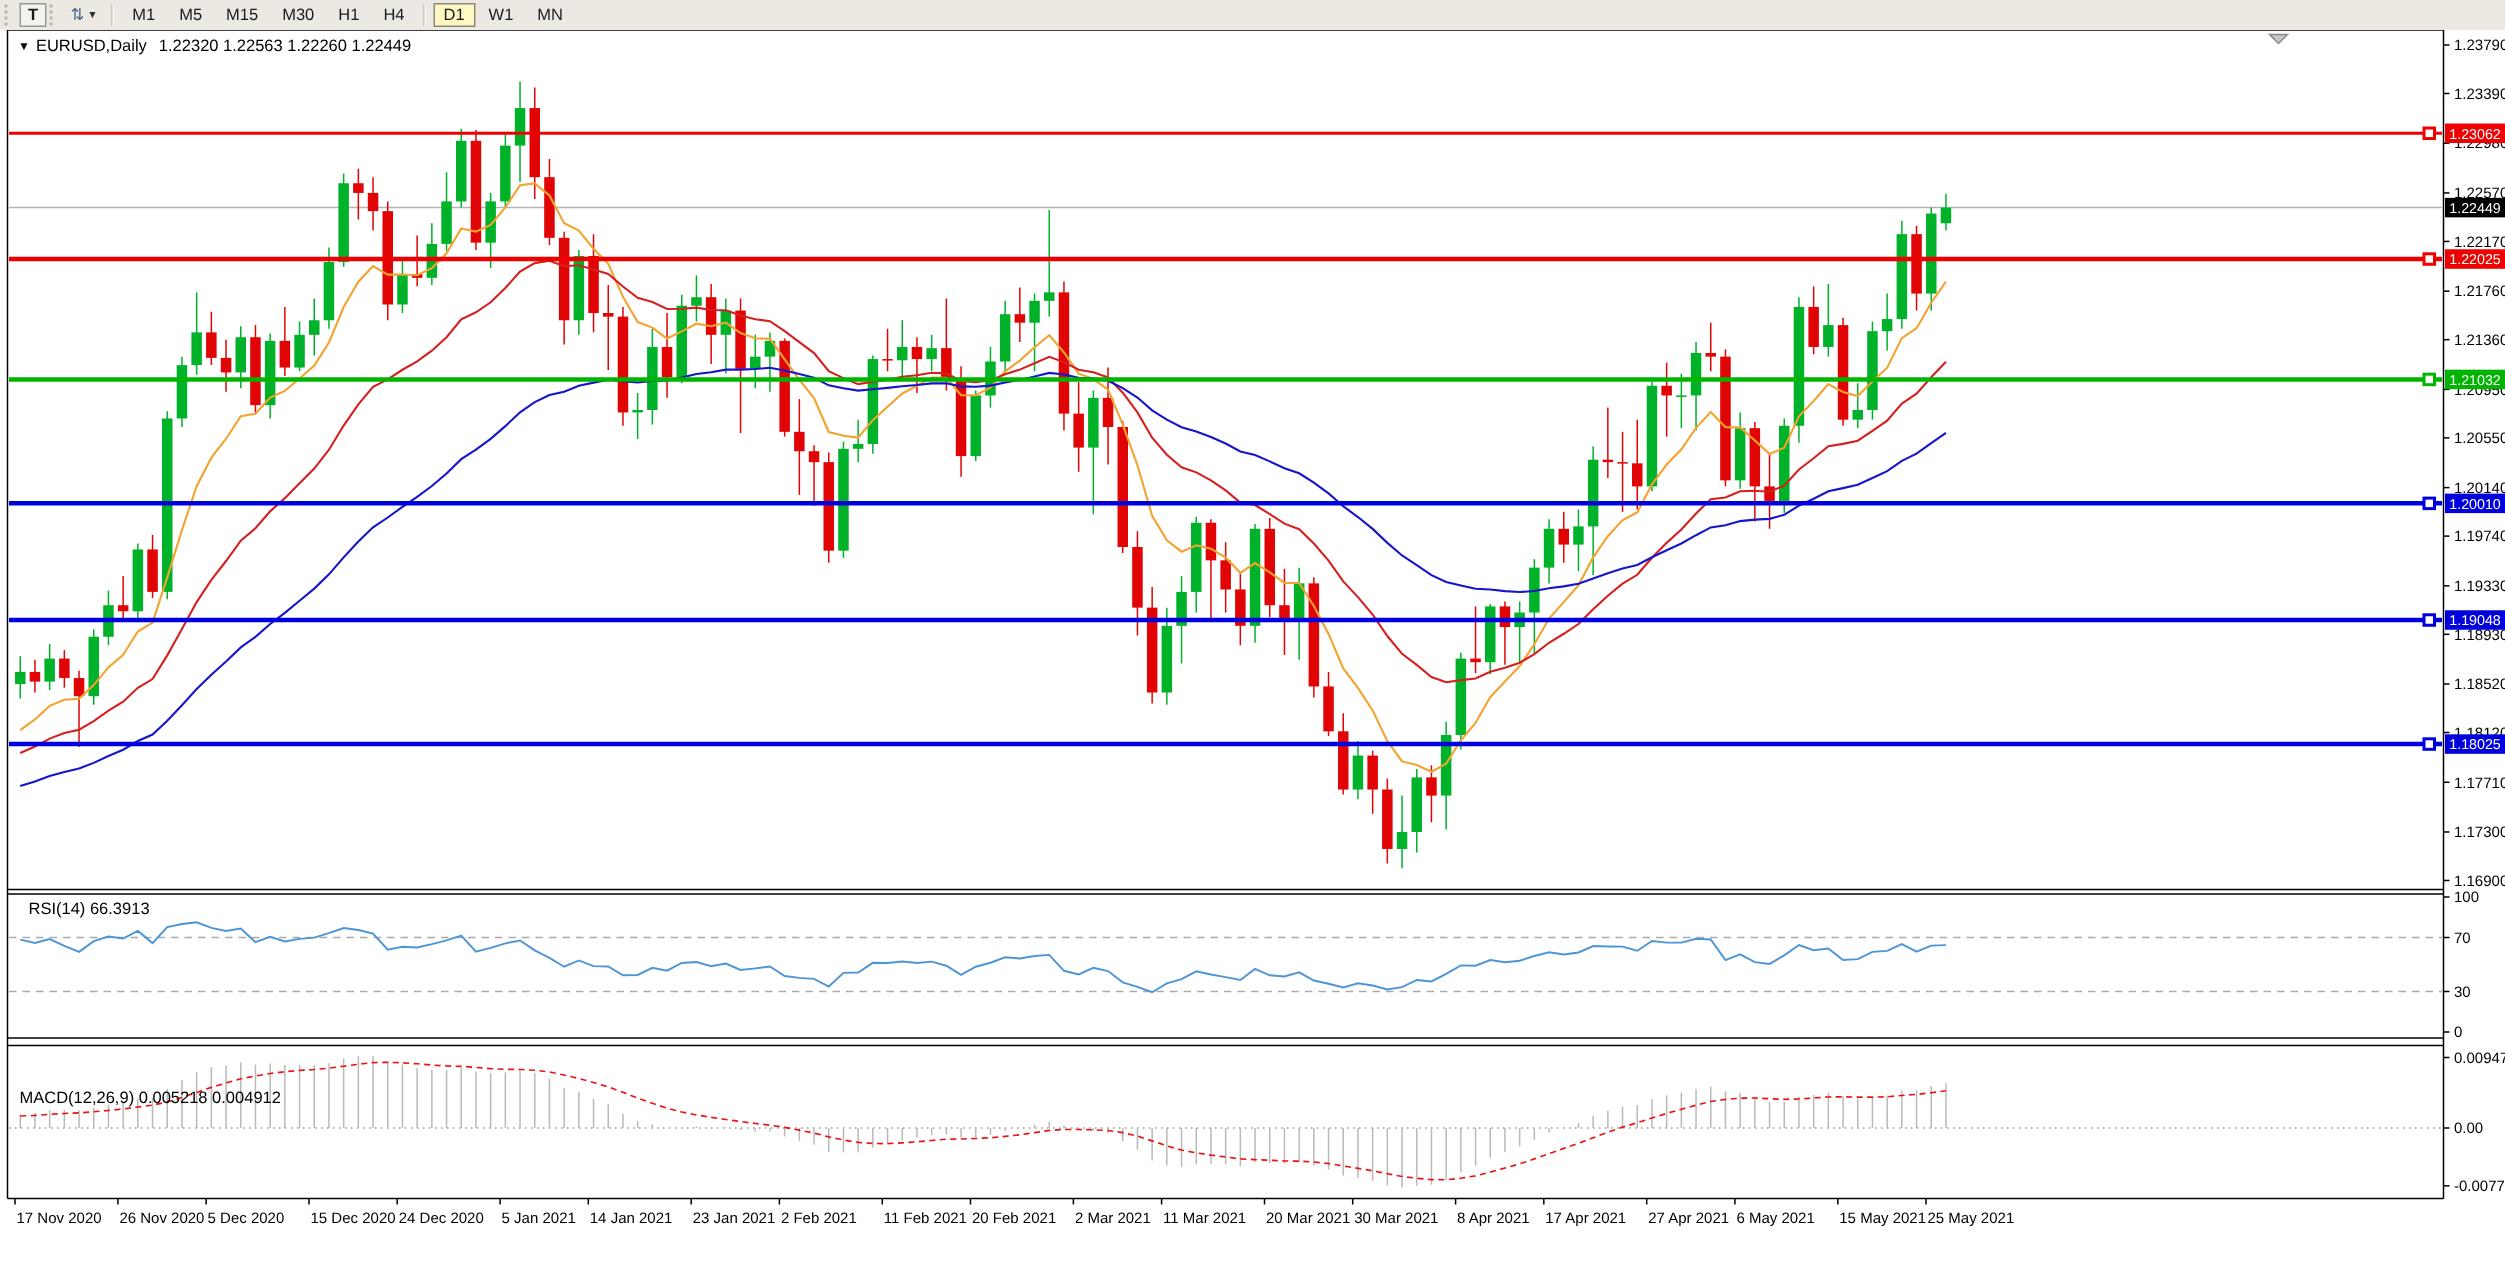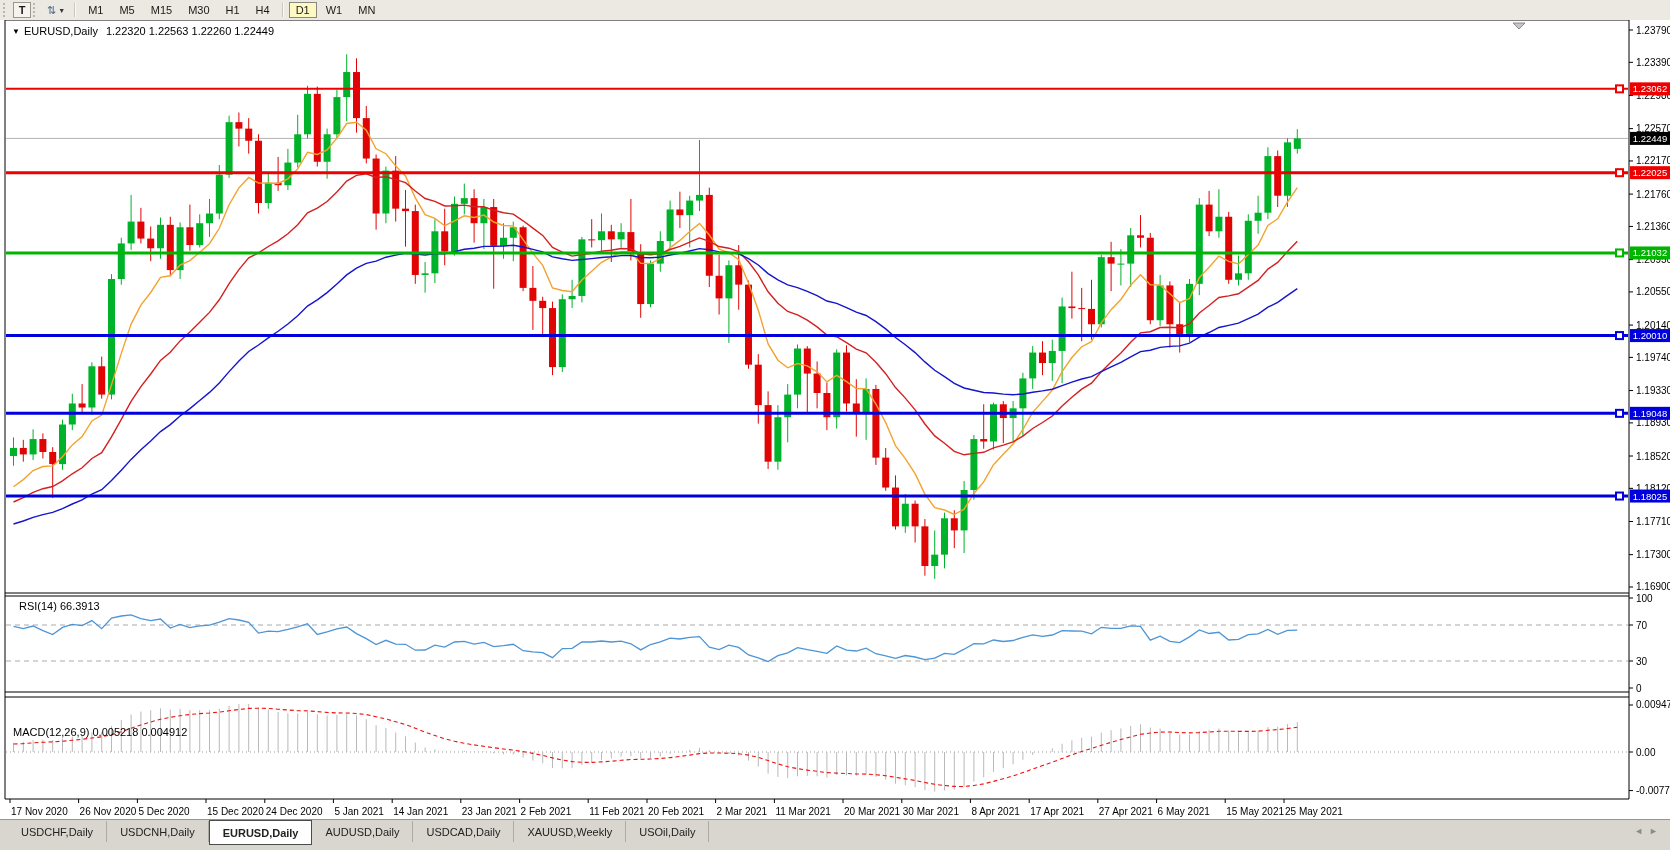--- a/index.html
+++ b/index.html
@@ -627,23 +627,13 @@
     <button class="tbtn tf">W1</button>
     <button class="tbtn tf">MN</button>
   </div>
 
   <div class="pane-label chart-title">
     <span class="caret">▼</span><span>EURUSD,Daily</span><span class="vals">1.22320 1.22563 1.22260 1.22449</span>
   </div>
   <div class="pane-label rsi-title">RSI(14) 66.3913</div>
   <div class="pane-label macd-title">MACD(12,26,9) 0.005218 0.004912</div>
 
-  <div class="tabbar">
-    <div class="tab">USDCHF,Daily</div>
-    <div class="tab">USDCNH,Daily</div>
-    <div class="tab active">EURUSD,Daily</div>
-    <div class="tab">AUDUSD,Daily</div>
-    <div class="tab">USDCAD,Daily</div>
-    <div class="tab">XAUUSD,Weekly</div>
-    <div class="tab">USOil,Daily</div>
-    <div class="tabscroll">◄►</div>
-  </div>
 </div>
 
 </body></html>

